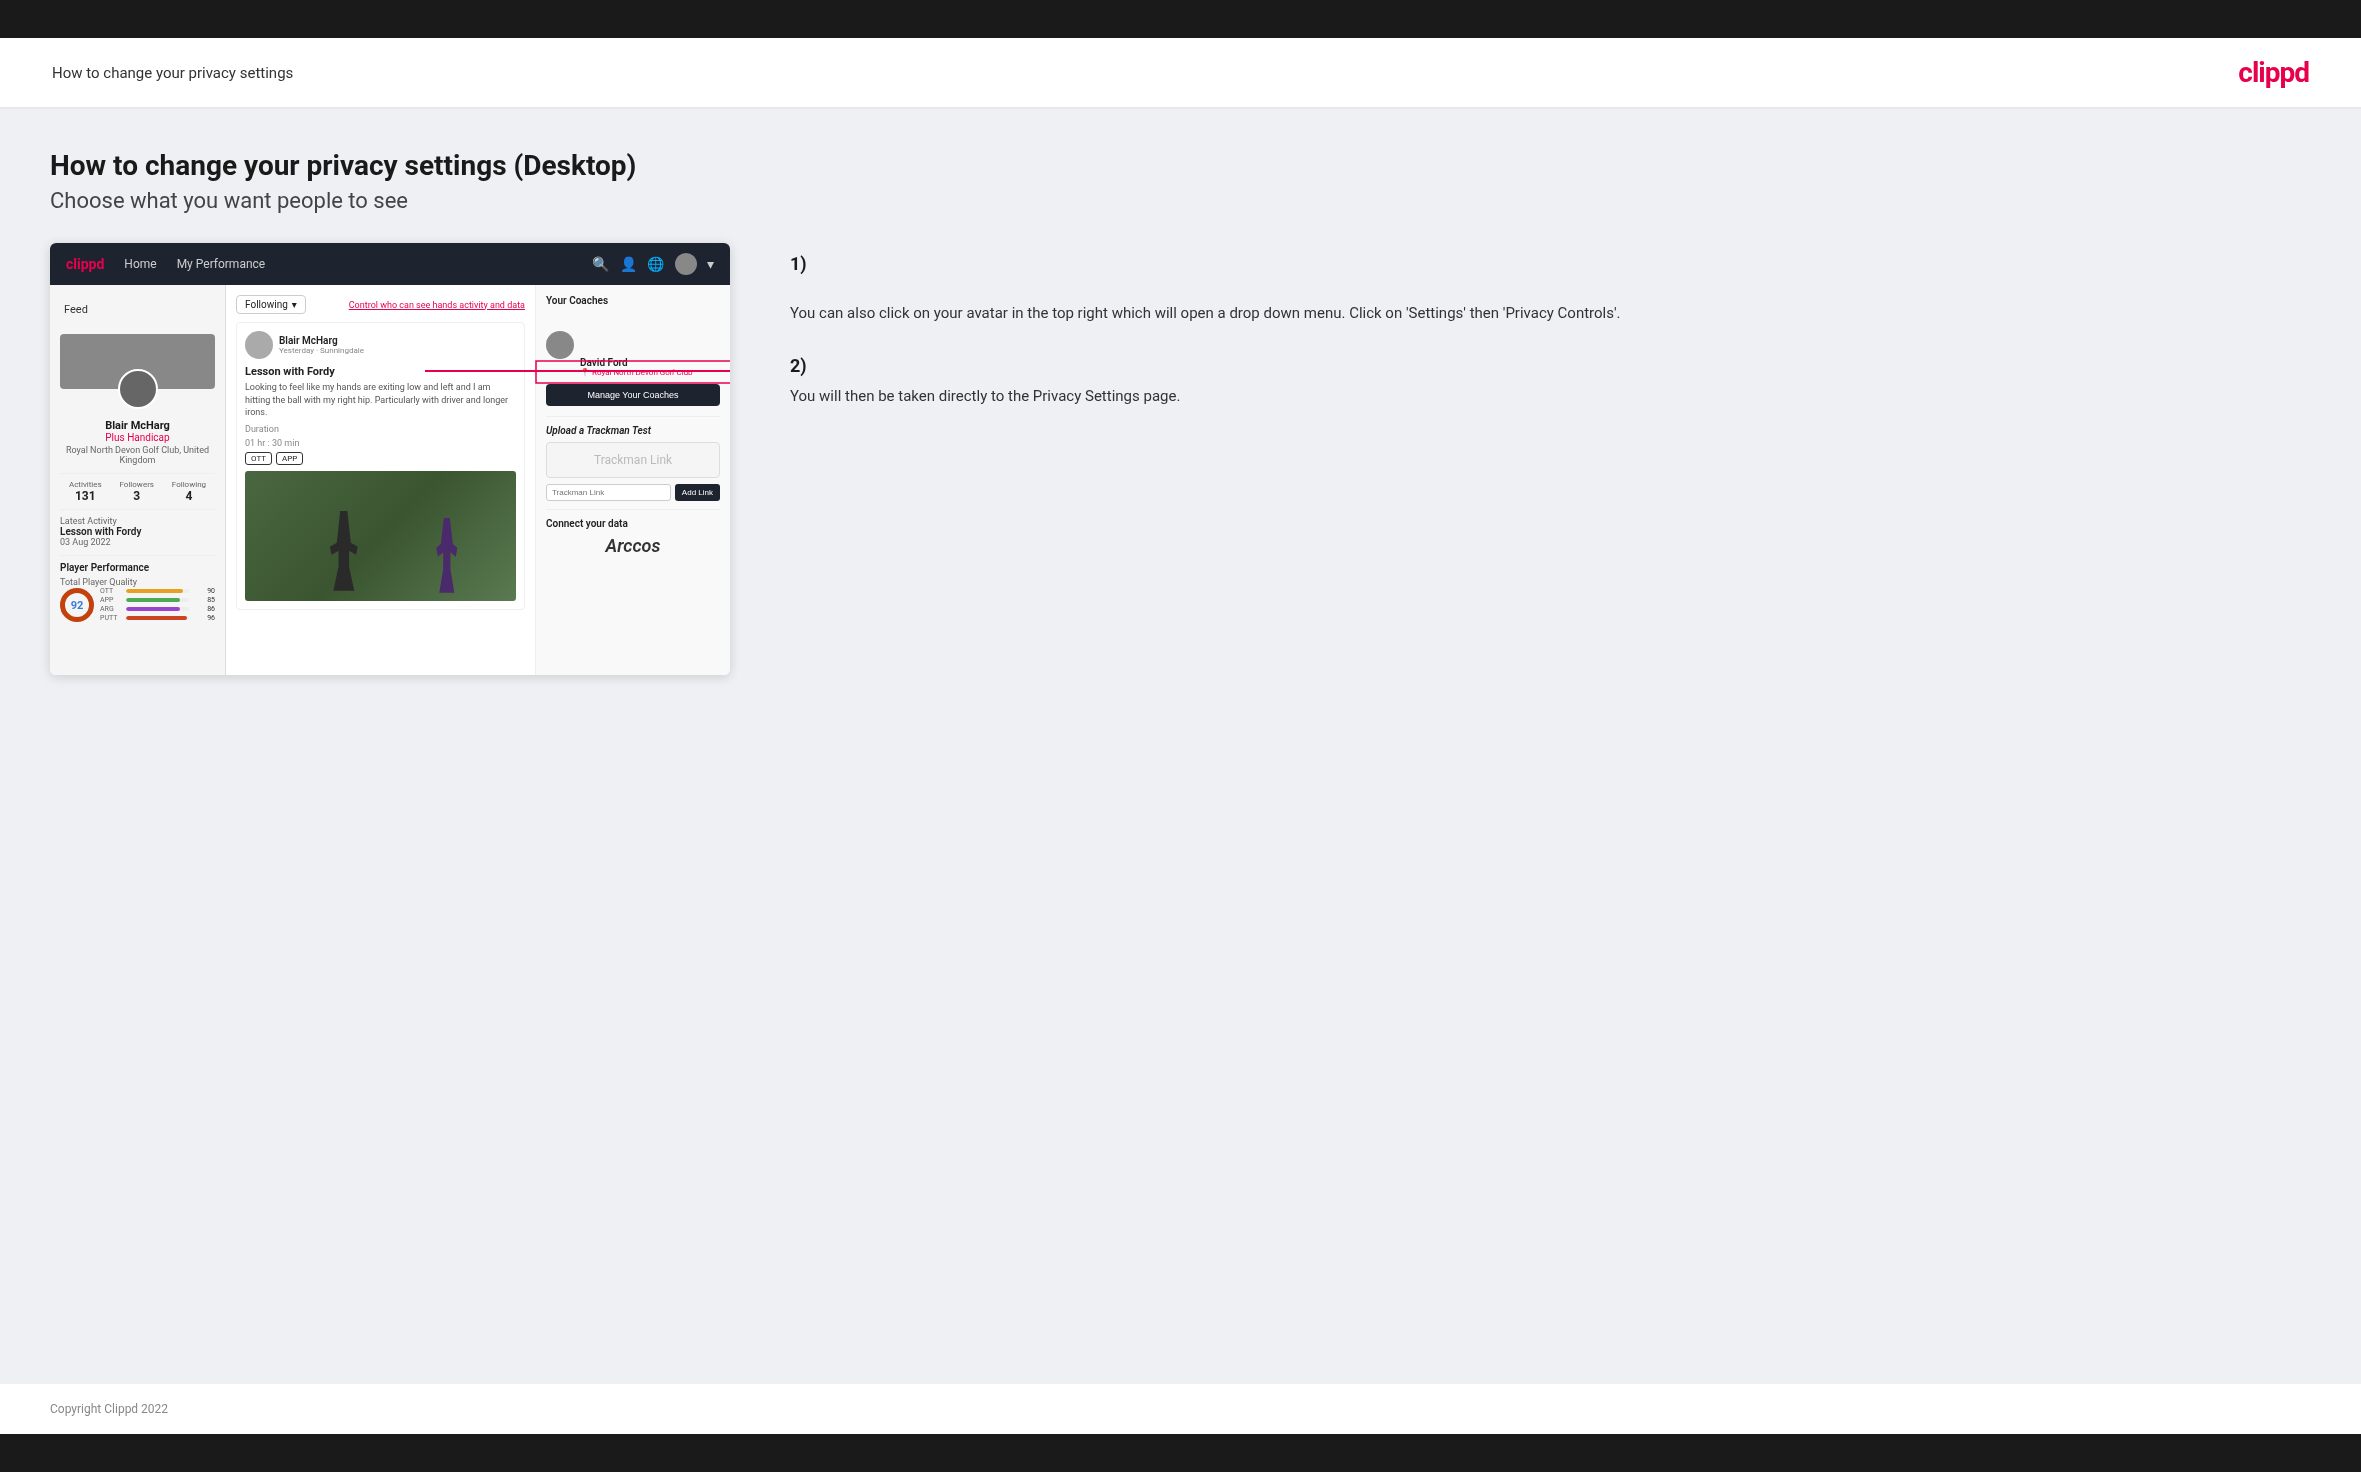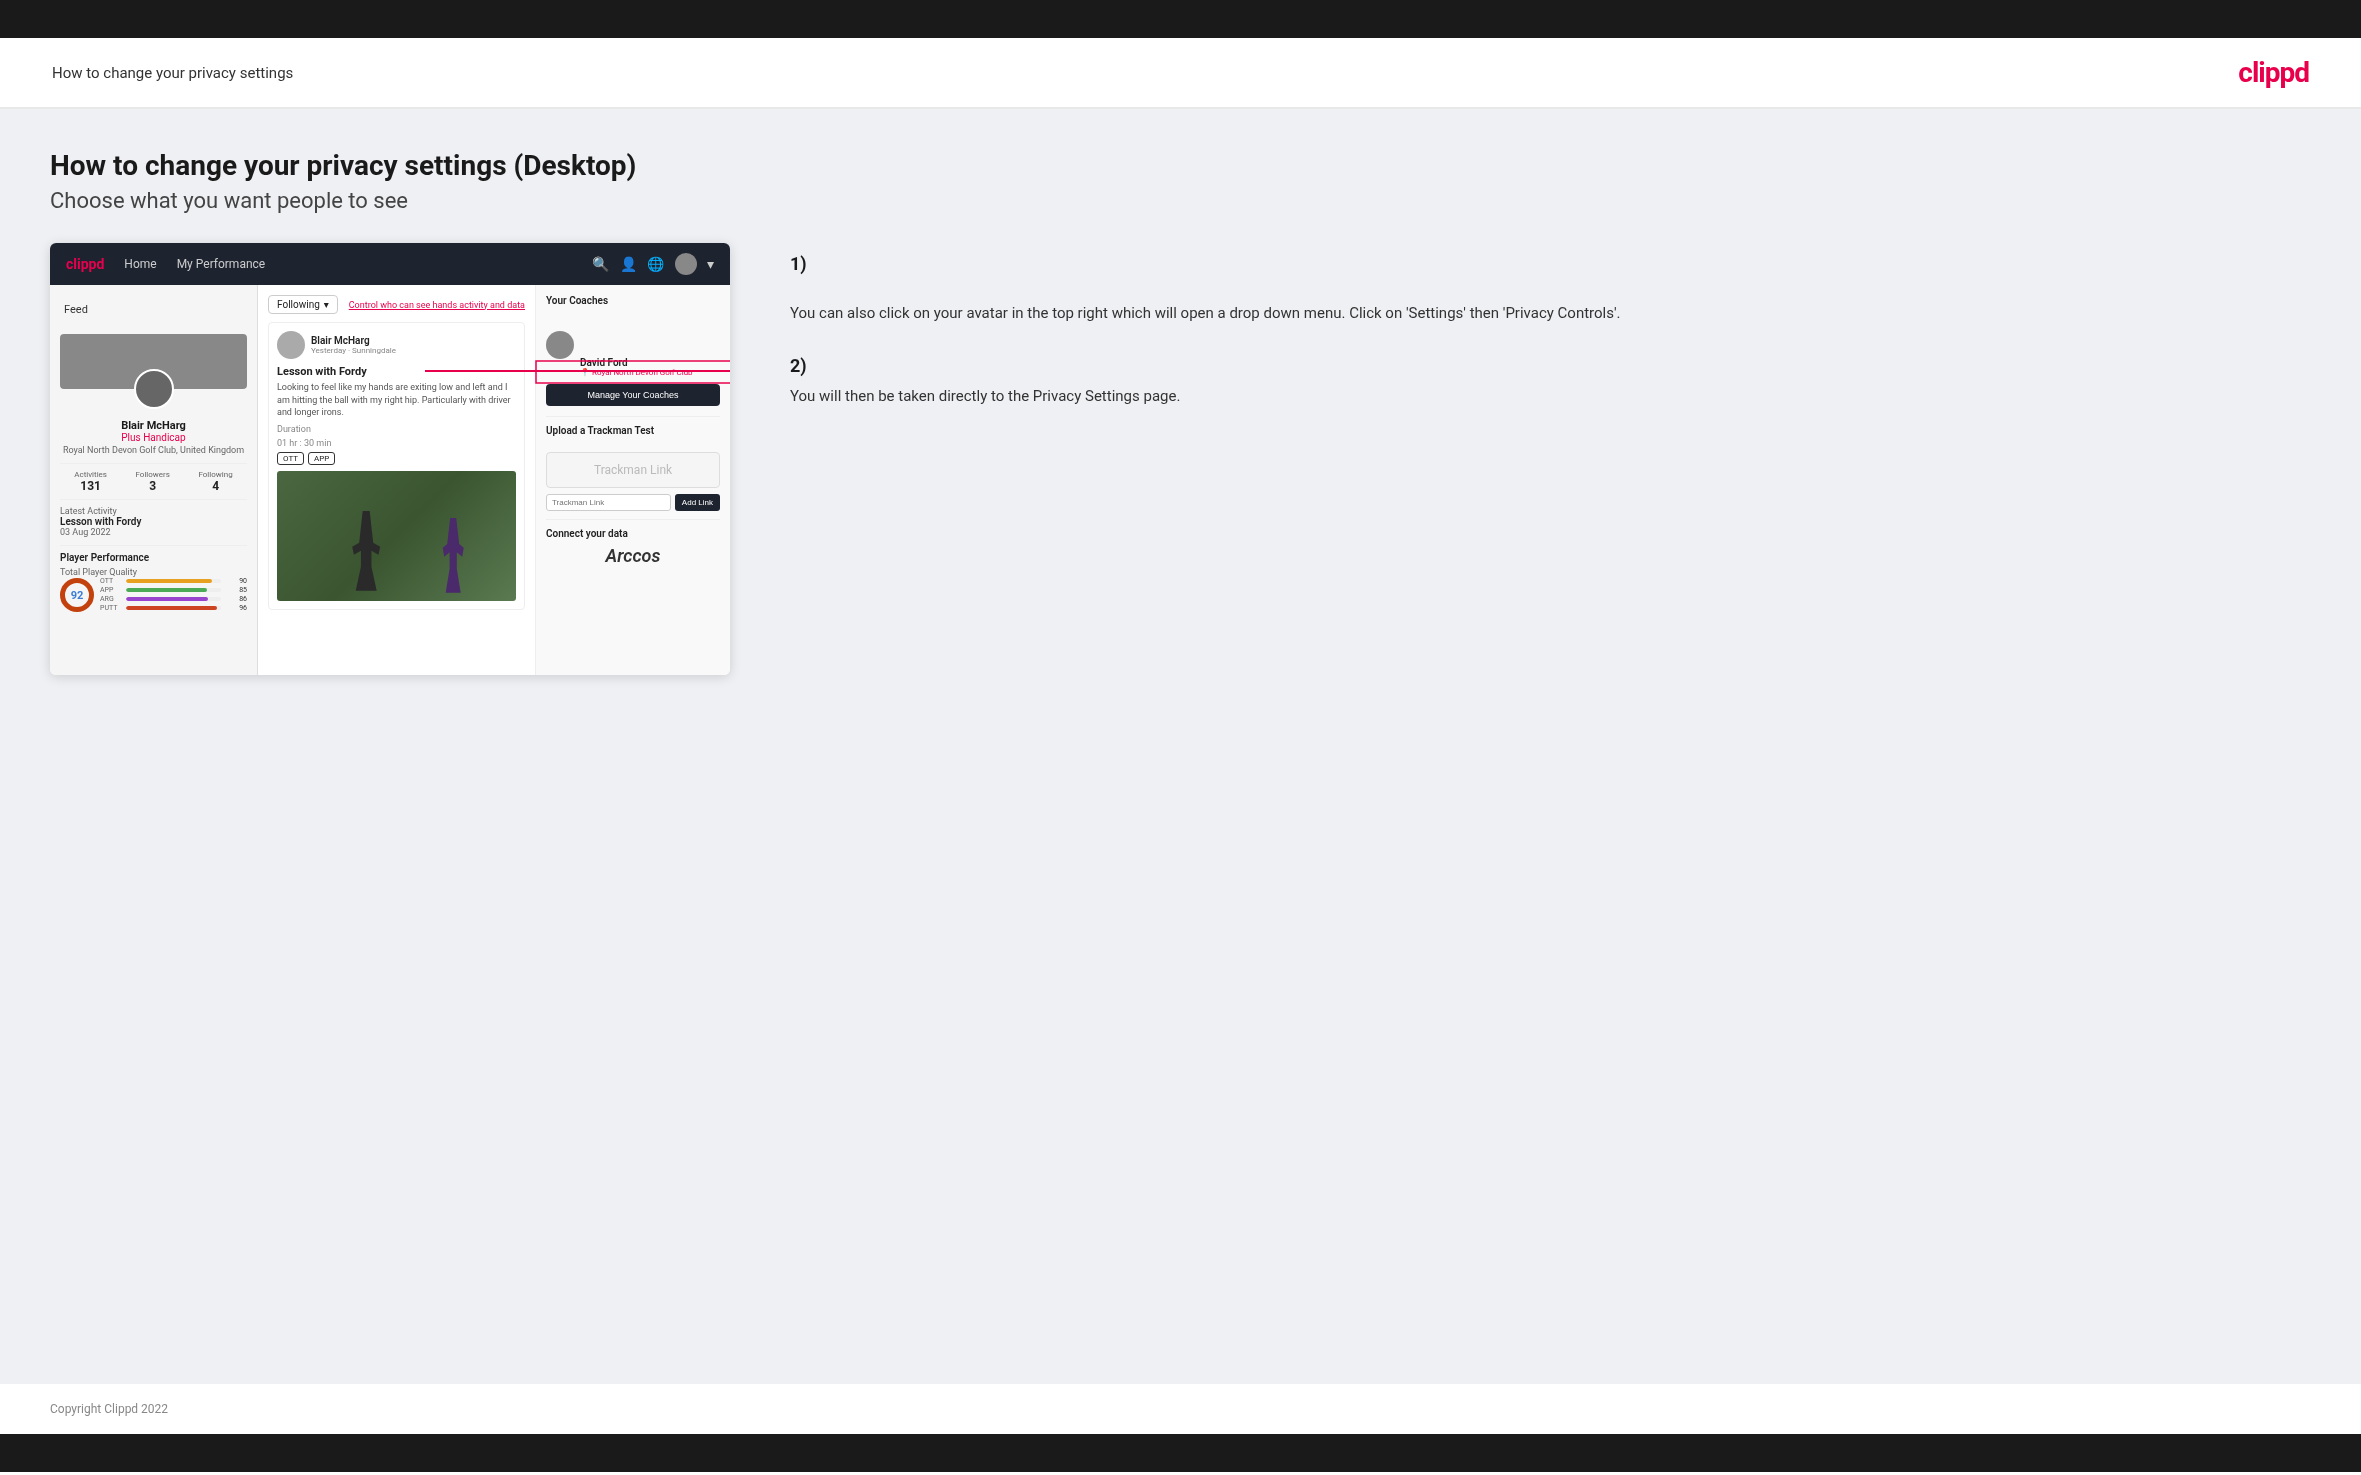--- a/index.html
+++ b/index.html
@@ -109,21 +109,21 @@
 
     
     .app-body {
       display: flex;
       height: 390px;
       overflow: hidden;
     }
 
     
     .app-sidebar {
-      width: 208px;
+      width: 176px;
       background: #f5f5f5;
       border-right: 1px solid #ddd;
       padding: 10px 0;
       flex-shrink: 0;
     }
     .sidebar-tab {
       padding: 8px 14px;
       font-size: 11px;
       color: #333;
       cursor: pointer;
@@ -425,21 +425,22 @@
     }
 
     .upload-section {
       border-top: 1px solid #eee;
       padding-top: 8px;
       margin-bottom: 8px;
     }
     .upload-title {
       font-size: 10px;
       font-weight: 600;
-      margin-bottom: 16px;
+      margin-bottom: 6px;
+      font-style: italic;
     }
     .trackman-placeholder {
       background: #f5f5f5;
       border: 1px solid #ddd;
       border-radius: 4px;
       height: 36px;
       display: flex;
       align-items: center;
       justify-content: center;
       font-size: 12px;

